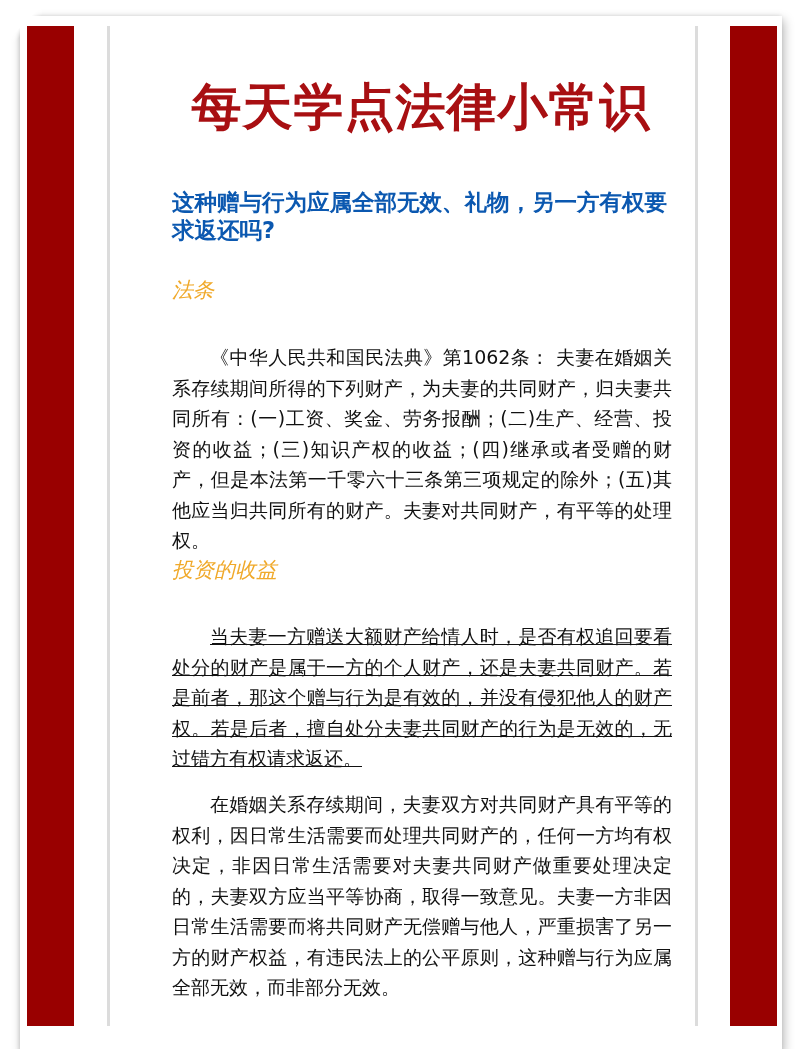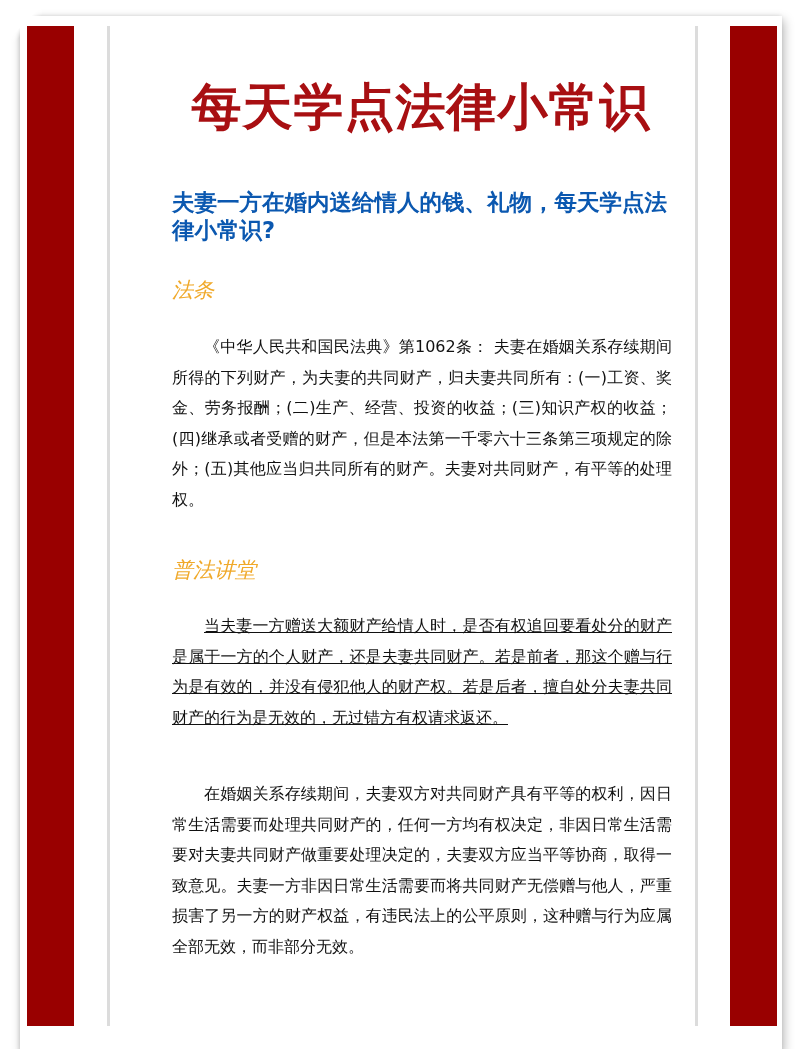--- a/index.html
+++ b/index.html
@@ -95,47 +95,48 @@
       font-style: italic;
     }
     .label-fatiao { top: 260px; }
     .label-pufa { top: 540px; }
 
     .para {
       position: absolute;
       left: 0;
       width: 500px;
       font-family: "DejaVu Sans", sans-serif;
-      font-size: 16px;
+      font-size: 19px;
       line-height: 30.5px;
       color: #111111;
       text-align: justify;
       text-indent: 2em;
       word-break: break-all;
+      margin-top: 10px;
     }
     .para-law { top: 316px; }
     .para-1 { top: 595px; text-decoration: underline; }
     .para-2 { top: 763px; }
   </style>
 </head>
 <body>
 
 <div class="stage">
   <div class="sheet">
     <div class="bar bar-left"></div>
     <div class="rule rule-left"></div>
     <div class="rule rule-right"></div>
     <div class="bar bar-right"></div>
 
     <div class="content">
       <div class="title">每天学点法律小常识</div>
 
-      <div class="question">夫妻一方在婚内送给情人的钱、礼物，每天学点法律小常识?</div>
+      <div class="question">这种赠与行为应属全部无效、礼物，另一方有权要求返还吗?</div>
 
       <div class="section-label label-fatiao">法条</div>
       <div class="para para-law">《中华人民共和国民法典》第1062条： 夫妻在婚姻关系存续期间所得的下列财产，为夫妻的共同财产，归夫妻共同所有：(一)工资、奖金、劳务报酬；(二)生产、经营、投资的收益；(三)知识产权的收益；(四)继承或者受赠的财产，但是本法第一千零六十三条第三项规定的除外；(五)其他应当归共同所有的财产。夫妻对共同财产，有平等的处理权。</div>
 
-      <div class="section-label label-pufa">普法讲堂</div>
+      <div class="section-label label-pufa">投资的收益</div>
       <div class="para para-1">当夫妻一方赠送大额财产给情人时，是否有权追回要看处分的财产是属于一方的个人财产，还是夫妻共同财产。若是前者，那这个赠与行为是有效的，并没有侵犯他人的财产权。若是后者，擅自处分夫妻共同财产的行为是无效的，无过错方有权请求返还。</div>
       <div class="para para-2">在婚姻关系存续期间，夫妻双方对共同财产具有平等的权利，因日常生活需要而处理共同财产的，任何一方均有权决定，非因日常生活需要对夫妻共同财产做重要处理决定的，夫妻双方应当平等协商，取得一致意见。夫妻一方非因日常生活需要而将共同财产无偿赠与他人，严重损害了另一方的财产权益，有违民法上的公平原则，这种赠与行为应属全部无效，而非部分无效。</div>
     </div>
   </div>
 </div>
 
 </body></html>

